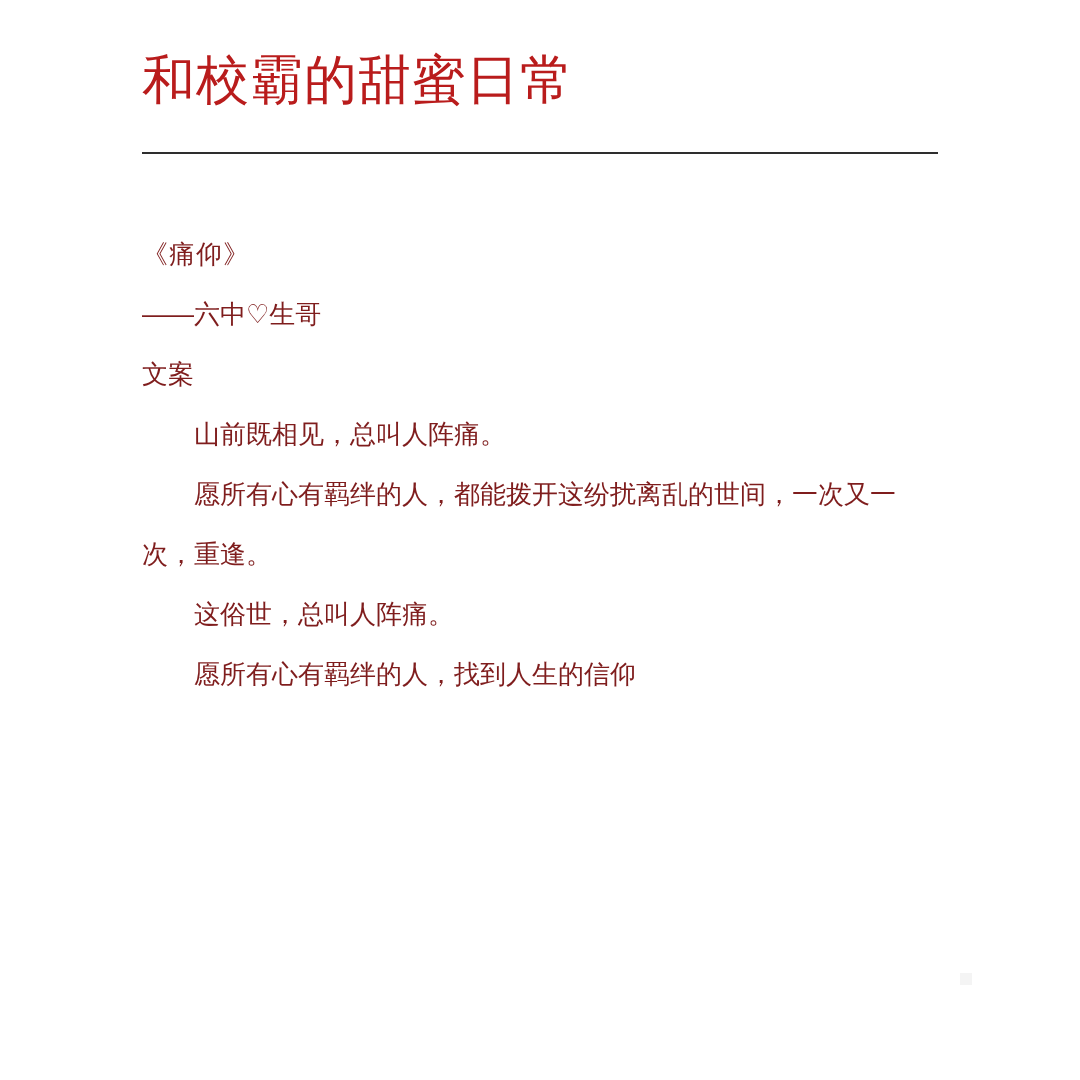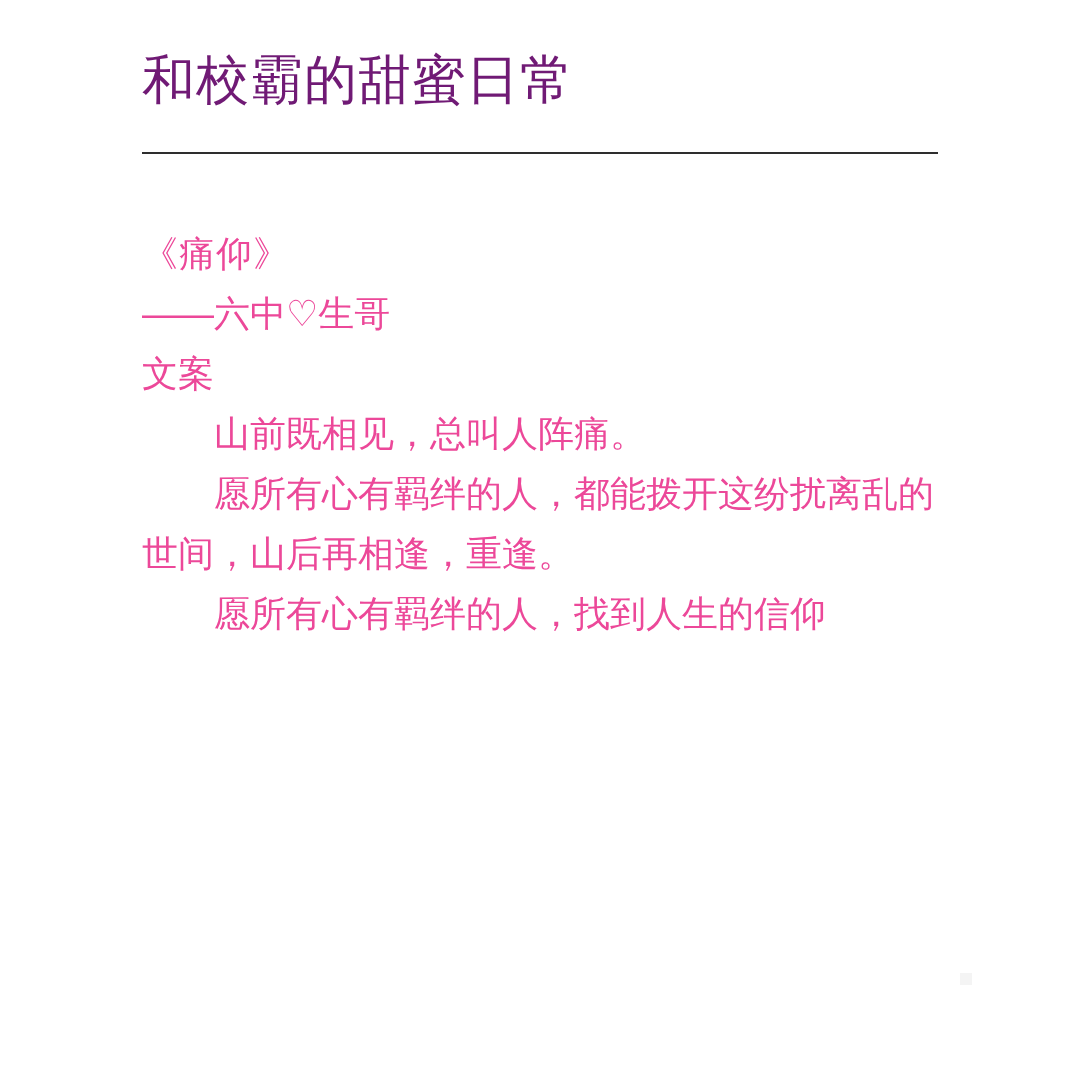--- a/index.html
+++ b/index.html
@@ -21,35 +21,35 @@
     width: 796px;
     height: 1080px;
   }
   .page-title {
     margin: 0;
     margin-top: 50px;
     font-size: 53px;
     line-height: 60px;
     font-weight: 500;
     letter-spacing: 1px;
-    color: #701a75;
+    color: #b91c1c;
     white-space: nowrap;
   }
   .divider {
     margin-top: 42px;
     width: 796px;
     height: 2px;
     background: #2e2e2e;
     border: none;
   }
   .text-block {
     margin-top: 70px;
-    font-size: 36px;
+    font-size: 26px;
     line-height: 60px;
-    color: #ec4899;
+    color: #7f1d1d;
   }
   .text-block p {
     margin: 0;
   }
   .book-title {
     letter-spacing: 1px;
   }
   .attribution {
     margin-right: -24px !important;
   }
@@ -77,21 +77,22 @@
   <div class="text-block">
 
     <p class="book-title">《痛仰》</p>
 
     <p class="attribution">——六中♡生哥</p>
 
     <p class="section-label">文案</p>
 
     <p class="para-indent">山前既相见，总叫人阵痛。</p>
 
-    <p class="para-indent">愿所有心有羁绊的人，都能拨开这纷扰离乱的世间，山后再相逢，重逢。</p>
+    <p class="para-indent">愿所有心有羁绊的人，都能拨开这纷扰离乱的世间，一次又一次，重逢。</p>
 
+    <p class="para-indent">这俗世，总叫人阵痛。</p>
 
     <p class="para-indent">愿所有心有羁绊的人，找到人生的信仰</p>
 
   </div>
 </div>
 
 <div class="watermark-dot"></div>
 
 </body></html>

